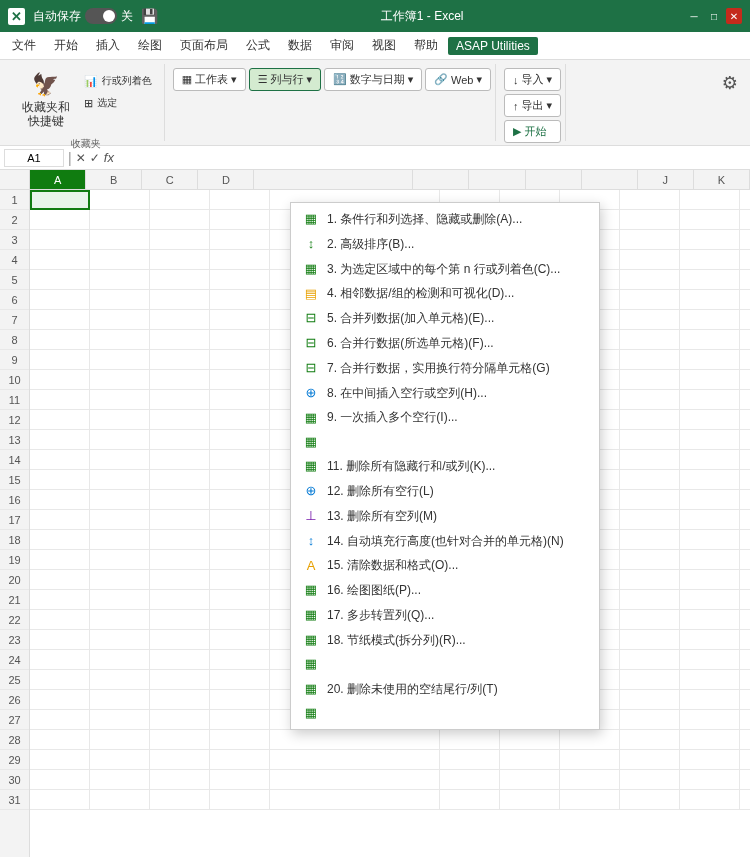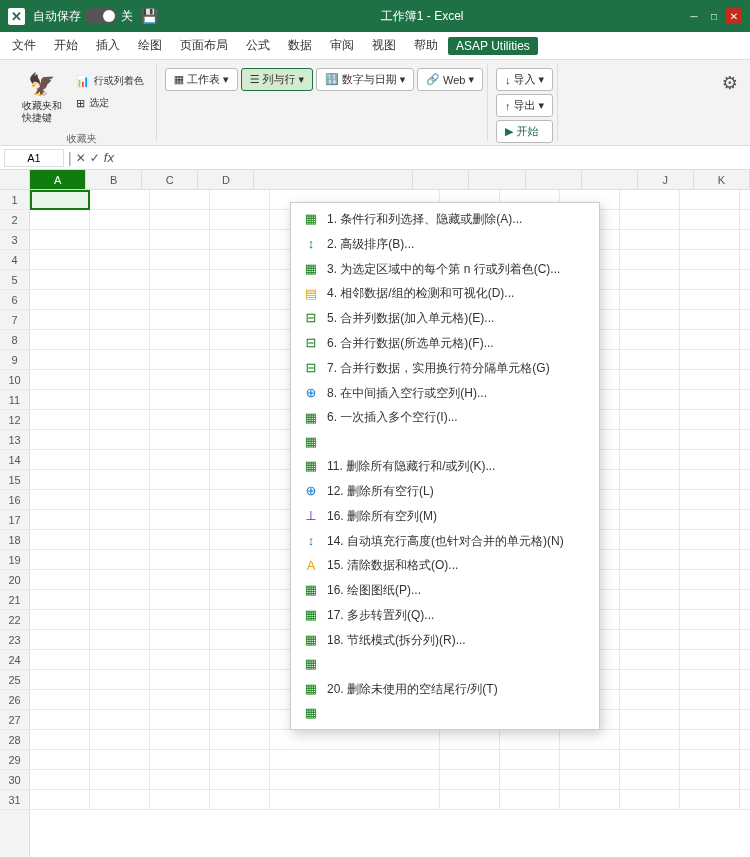--- a/index.html
+++ b/index.html
@@ -232,21 +232,21 @@
   <div class="menu-item">帮助</div>
   <div class="menu-item active">ASAP Utilities</div>
 </div>
 
 <div class="ribbon">
 
   <div class="ribbon-group">
     <div style="display:flex; gap:4px;">
       <div class="ribbon-btn-large">
         <span style="font-size:22px;">🦅</span>
-        <span style="font-size:10px; color:#333; text-align:left; line-height:1.2;">收藏夹和<br>快捷键</span>
+        <span style="font-size:12px; color:#333; text-align:center; line-height:1.2;">收藏夹和<br>快捷键</span>
       </div>
       <div style="display:flex; flex-direction:column; gap:4px; margin-top:4px;">
         <div class="ribbon-btn-small">
           <span>📊</span>
           <span style="font-size:10px;">行或列着色</span>
         </div>
         <div class="ribbon-btn-small">
           <span>⊞</span>
           <span style="font-size:10px;">选定</span>
         </div>
@@ -802,36 +802,36 @@
       <div class="dropdown-item">
         <span class="di-icon green">⊟</span>
         <span>7. 合并行数据，实用换行符分隔单元格(G)</span>
       </div>
       <div class="dropdown-item">
         <span class="di-icon blue">⊕</span>
         <span>8. 在中间插入空行或空列(H)...</span>
       </div>
       <div class="dropdown-item">
         <span class="di-icon green">▦</span>
-        <span>6. 一次插入多个空行(I)...</span>
+        <span>9. 一次插入多个空行(I)...</span>
       </div>
       <div class="dropdown-item">
         <span class="di-icon green">▦</span>
       </div>
       <div class="dropdown-item">
         <span class="di-icon green">▦</span>
         <span>11. 删除所有隐藏行和/或列(K)...</span>
       </div>
       <div class="dropdown-item">
         <span class="di-icon blue">⊕</span>
         <span>12. 删除所有空行(L)</span>
       </div>
       <div class="dropdown-item">
         <span class="di-icon purple">⊥</span>
-        <span>16. 删除所有空列(M)</span>
+        <span>13. 删除所有空列(M)</span>
       </div>
       <div class="dropdown-item">
         <span class="di-icon blue">↕</span>
         <span>14. 自动填充行高度(也针对合并的单元格)(N)</span>
       </div>
       <div class="dropdown-item">
         <span class="di-icon orange">A</span>
         <span>15. 清除数据和格式(O)...</span>
       </div>
       <div class="dropdown-item">

